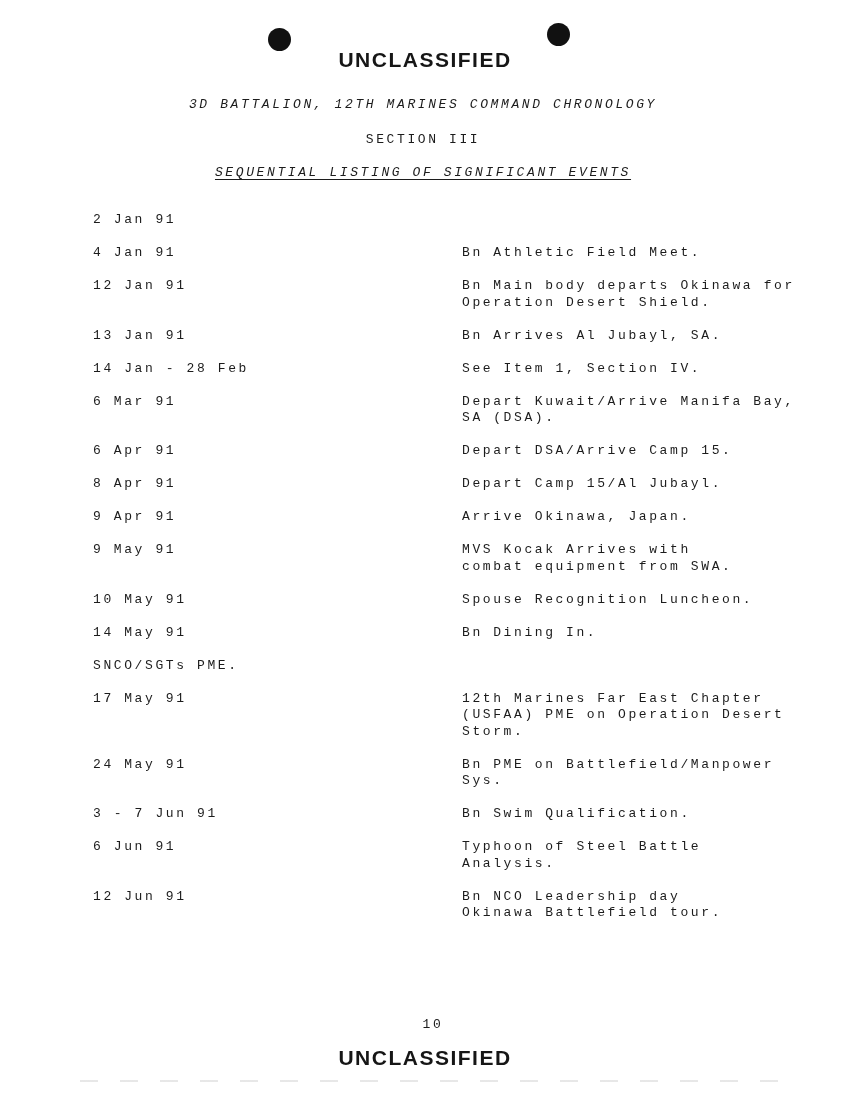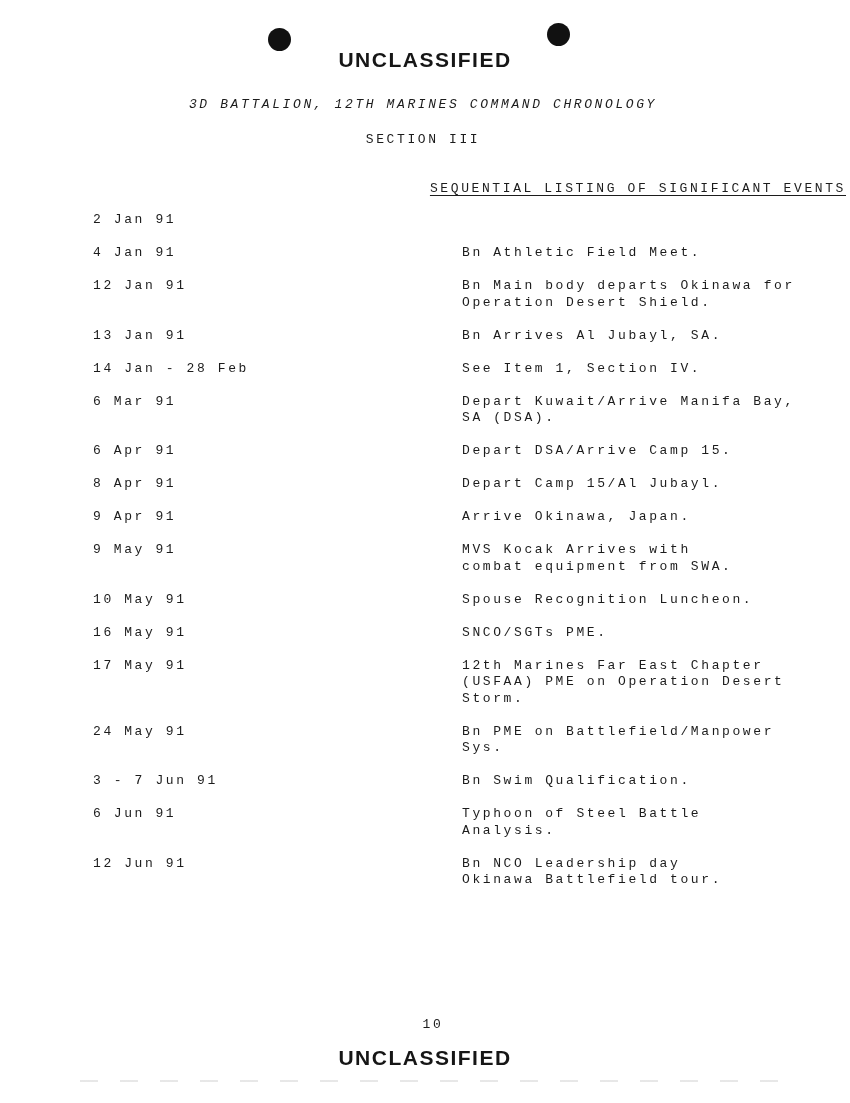--- a/index.html
+++ b/index.html
@@ -47,25 +47,26 @@
     text-align: center;
     font-style: italic;
   }
   .doc-section {
     position: absolute;
     top: 132px; left: 0; right: 4px;
     text-align: center;
   }
   .doc-subtitle {
     position: absolute;
-    top: 181px; left: 0; right: 4px;
-    text-align: right;
+    top: 165px; left: 0; right: 4px;
+    text-align: center;
     text-decoration: underline;
     text-underline-offset: 3px;
     text-decoration-thickness: 1px;
+    font-style: italic;
   }
   .events {
     position: absolute;
     left: 93px;
     top: 212px;
     width: 720px;
   }
   .event-row {
     display: flex;
     margin-bottom: 16.5px;
@@ -166,23 +167,26 @@
       <div class="event-date">9 May 91</div>
       <div class="event-desc">MVS Kocak Arrives with
 combat equipment from SWA.</div>
     </div>
 
     <div class="event-row">
       <div class="event-date">10 May 91</div>
       <div class="event-desc">Spouse Recognition Luncheon.</div>
     </div>
 
-
-    <div class="event-row">
-      <div class="event-date">16 May 91</div>
+    <div class="event-row">
+      <div class="event-date">14 May 91</div>
+      <div class="event-desc">Bn Dining In.</div>
+    </div>
+
+    <div class="event-row">
       <div class="event-desc">SNCO/SGTs PME.</div>
     </div>
 
     <div class="event-row">
       <div class="event-date">17 May 91</div>
       <div class="event-desc">12th Marines Far East Chapter
 (USFAA) PME on Operation Desert
 Storm.</div>
     </div>
 

